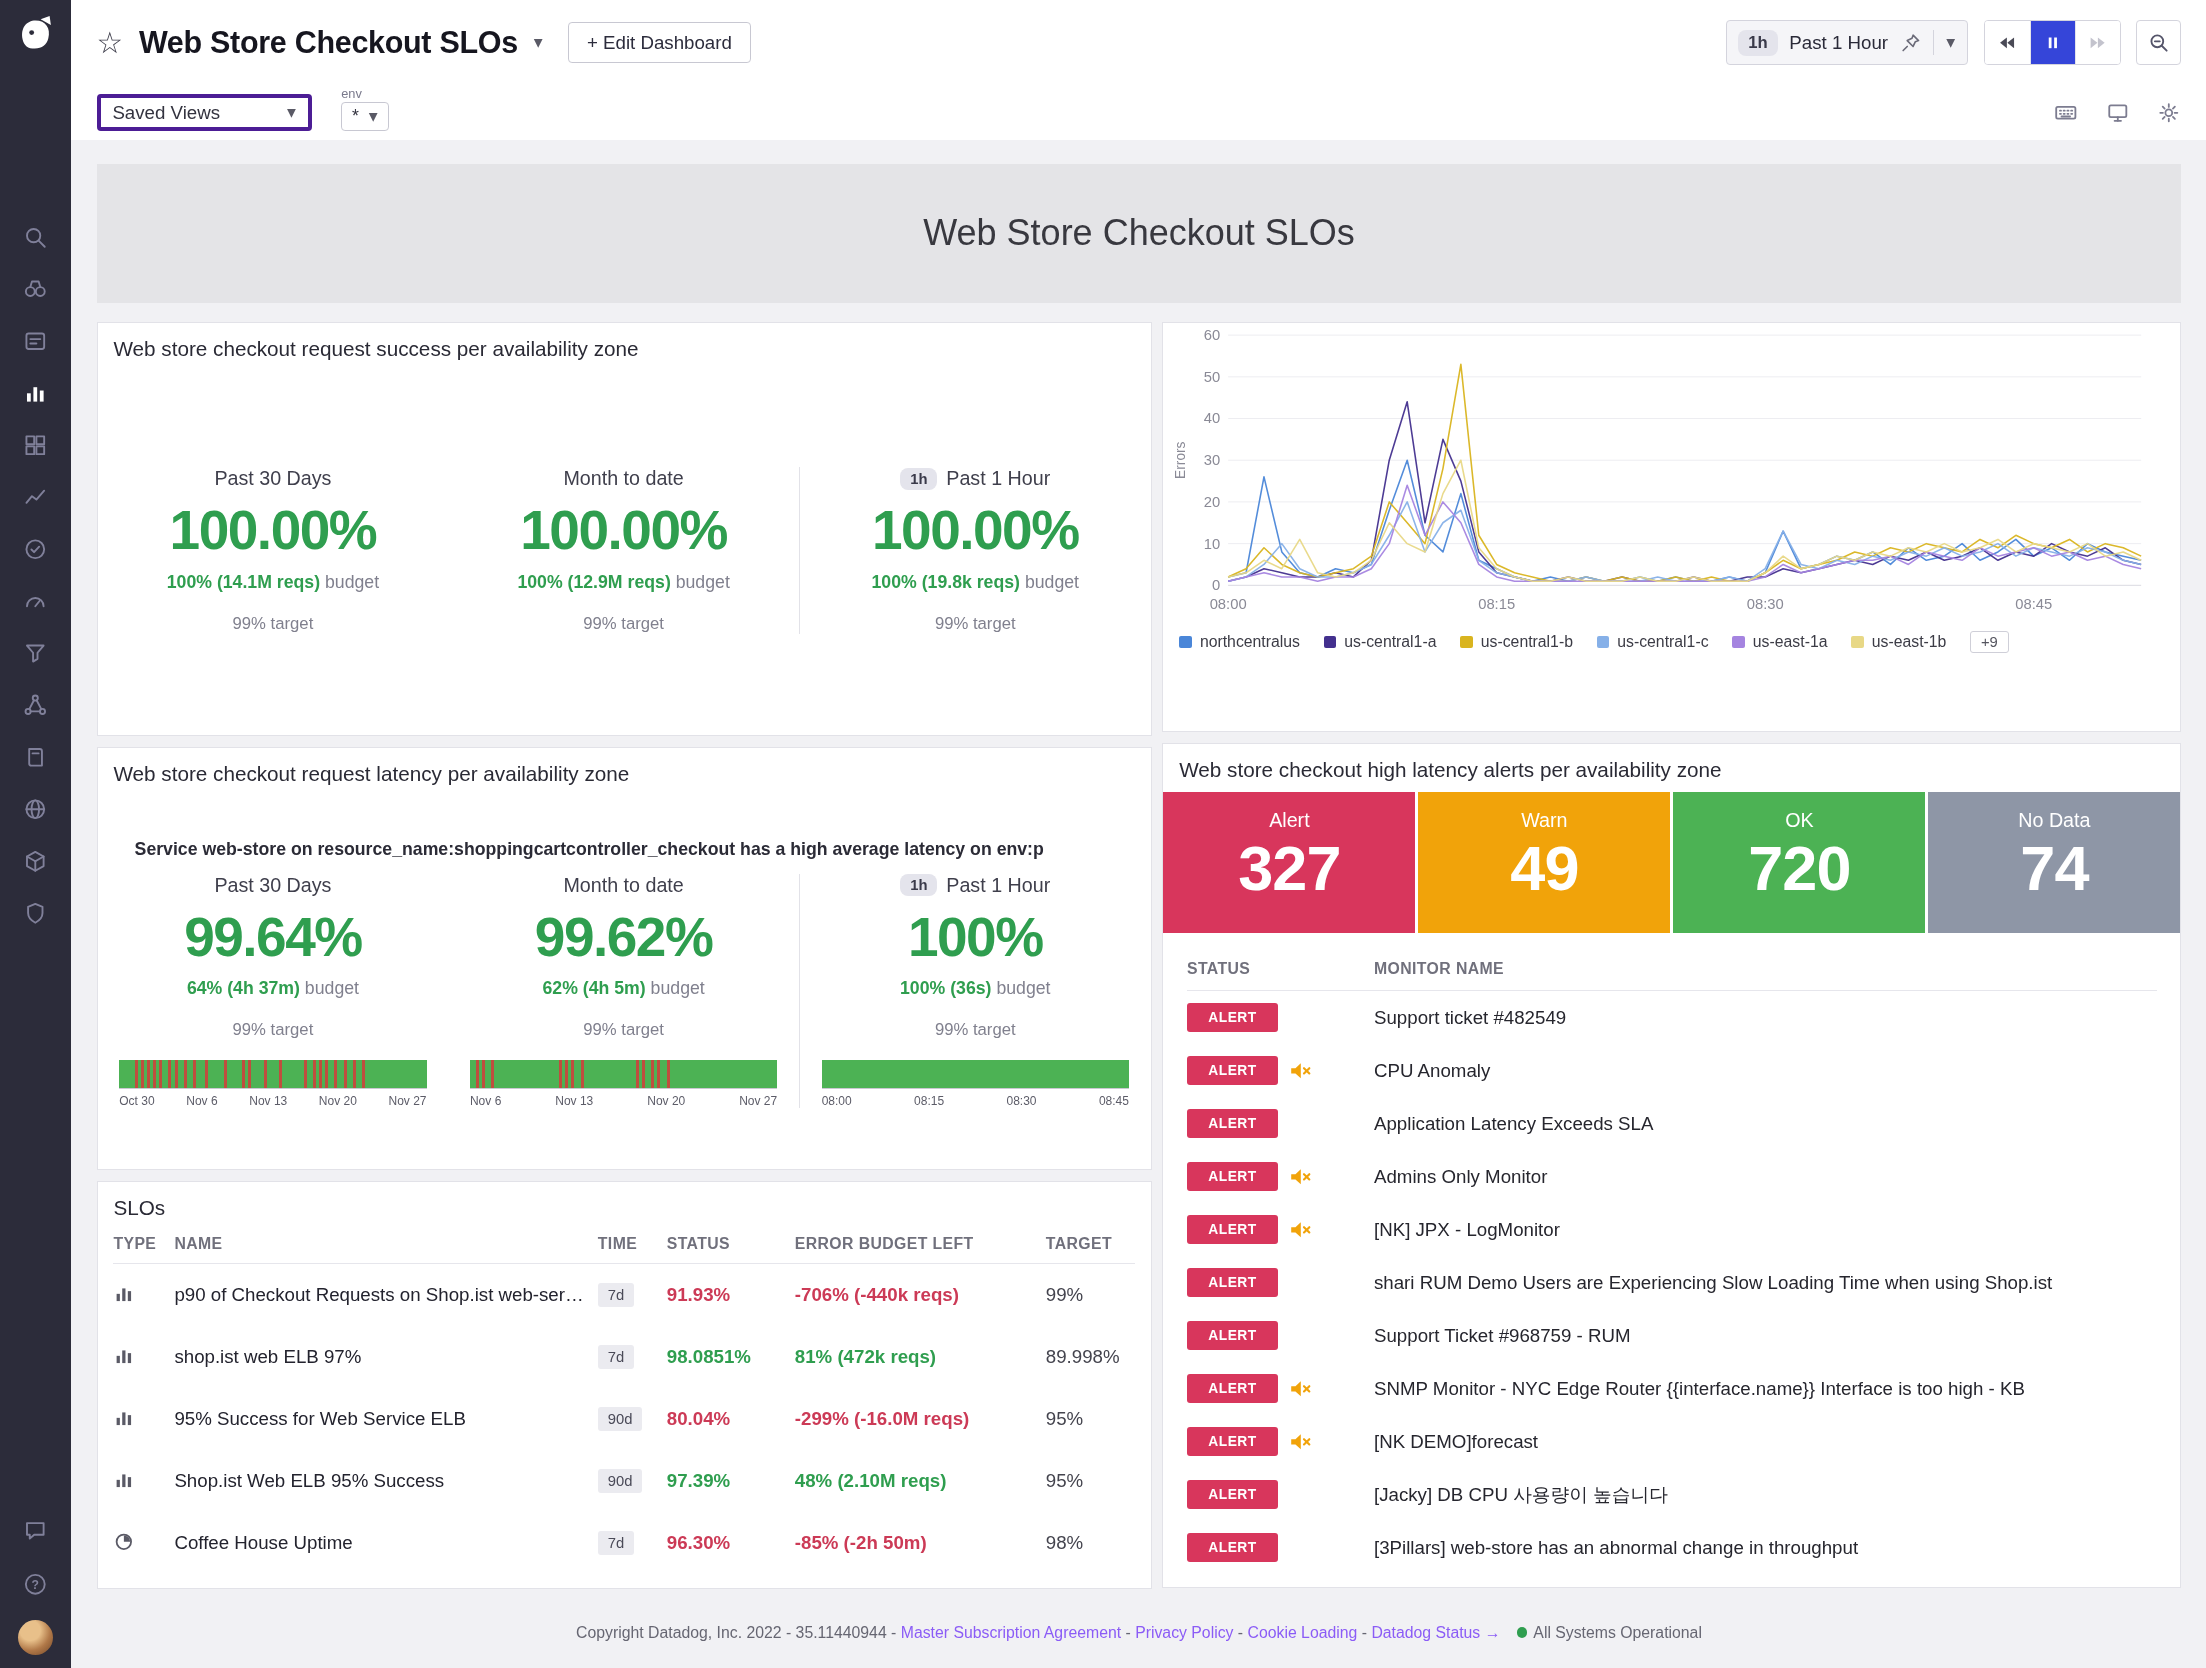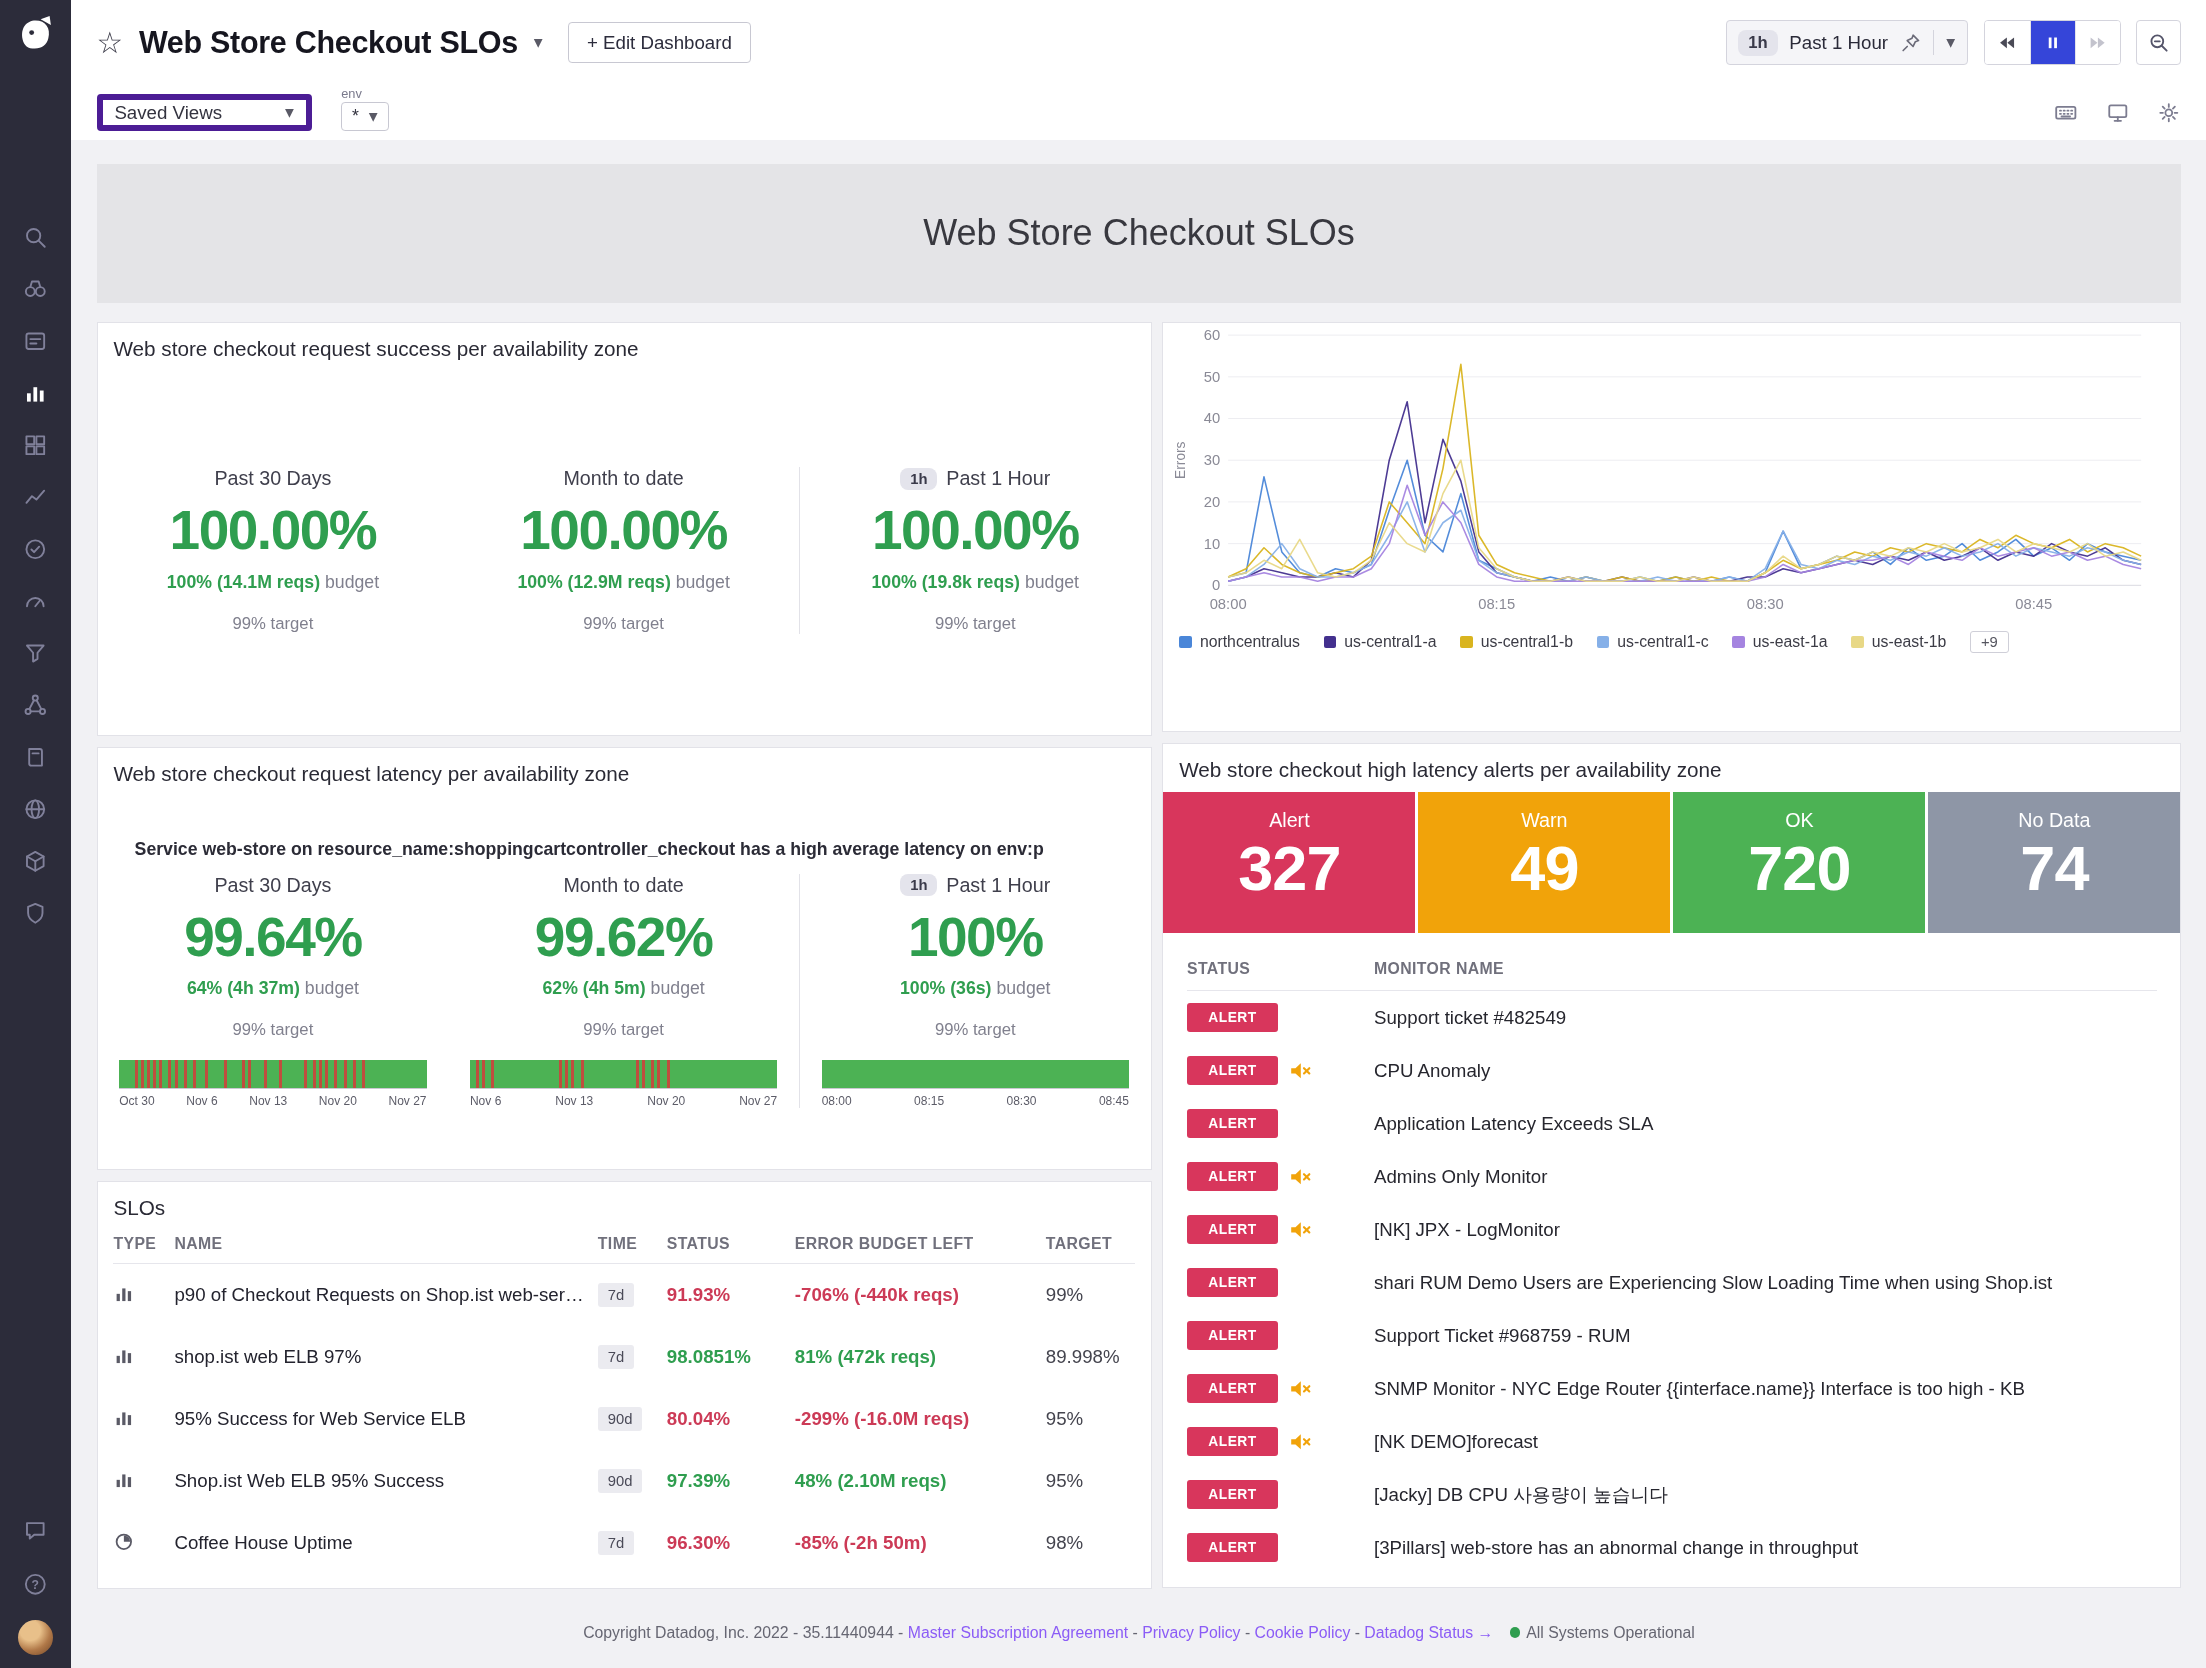--- a/index.html
+++ b/index.html
@@ -39,21 +39,21 @@
   .tp-div{ width:1px; height:25.6px; background:#d4d4dd; }
   .pb-group{ display:flex; border:1px solid #d4d4dd; border-radius:3.9px; overflow:hidden; }
   .pb-btn{ width:45px; height:43px; background:#fff; display:flex; align-items:center; justify-content:center;
     border:none; border-left:1px solid #e4e4ea; cursor:pointer; }
   .pb-btn:first-child{ border-left:none; }
   .pb-btn.active{ background:#3545d9; }
   .sq-btn{ width:45px; height:45px; border:1px solid #d4d4dd; border-radius:3.9px; background:#fff;
     display:flex; align-items:center; justify-content:center; cursor:pointer; }
 
   .toolbar{ height:55px; background:#fff; display:flex; align-items:center; padding:0 25.6px; }
-  .saved-views{ width:215px; height:37px; border:6px solid #4c1d95; border-radius:3.9px; display:flex;
+  .saved-views{ width:215px; height:37px; border:4px solid #4c1d95; border-radius:3.9px; display:flex;
     align-items:center; justify-content:space-between; padding:0 11.8px; font-size:18.7px; color:#33333f; cursor:pointer; }
   .env-ctl{ margin-left:29.6px; position:relative; top:-3.9px; cursor:pointer; }
   .env-label{ font-size:12.8px; color:#7a7a8c; display:block; margin-bottom:1px; }
   .env-box{ height:29.6px; border:1px solid #c8c8d2; border-radius:3.9px; display:flex; align-items:center;
     gap:9.9px; padding:0 9.9px; font-size:17.7px; color:#33333f; }
   .tb-icons{ margin-left:auto; display:flex; align-items:center; gap:25.6px; color:#7c7c90; }
   .tb-icons > span{ cursor:pointer; display:flex; }
 
   .content{ flex:1; background:#f1f1f4; padding:23.6px 25.6px 0; overflow:hidden; }
   .banner{ height:139px; background:#e4e4e7; display:flex; align-items:center; justify-content:center; margin-bottom:19.7px; }
@@ -712,20 +712,20 @@
                     <div class="mon-name">[3Pillars] web-store has an abnormal change in throughput</div>
                   </div>
                 </div>
             </div>
           </section>
         </div>
       </div>
 
       <div class="footer">
         <span>Copyright Datadog, Inc. 2022 - 35.11440944 -</span>
-        <span id="footer-links"> <a>Master Subscription Agreement</a><span class="sep"> - </span><a>Privacy Policy</a><span class="sep"> - </span><a>Cookie Policy</a><span class="sep"> - </span><a>Datadog Status →</a></span>
+        <span id="footer-links"> <a>Master Subscription Agreement</a><span class="sep"> - </span><a>Privacy Policy</a><span class="sep"> - </span><a>Cookie Loading</a><span class="sep"> - </span><a>Datadog Status →</a></span>
         <span class="status-dot"></span><span>All Systems Operational</span>
       </div>
 
     </div>
   </div>
 </div>
 
 
 </body></html>

